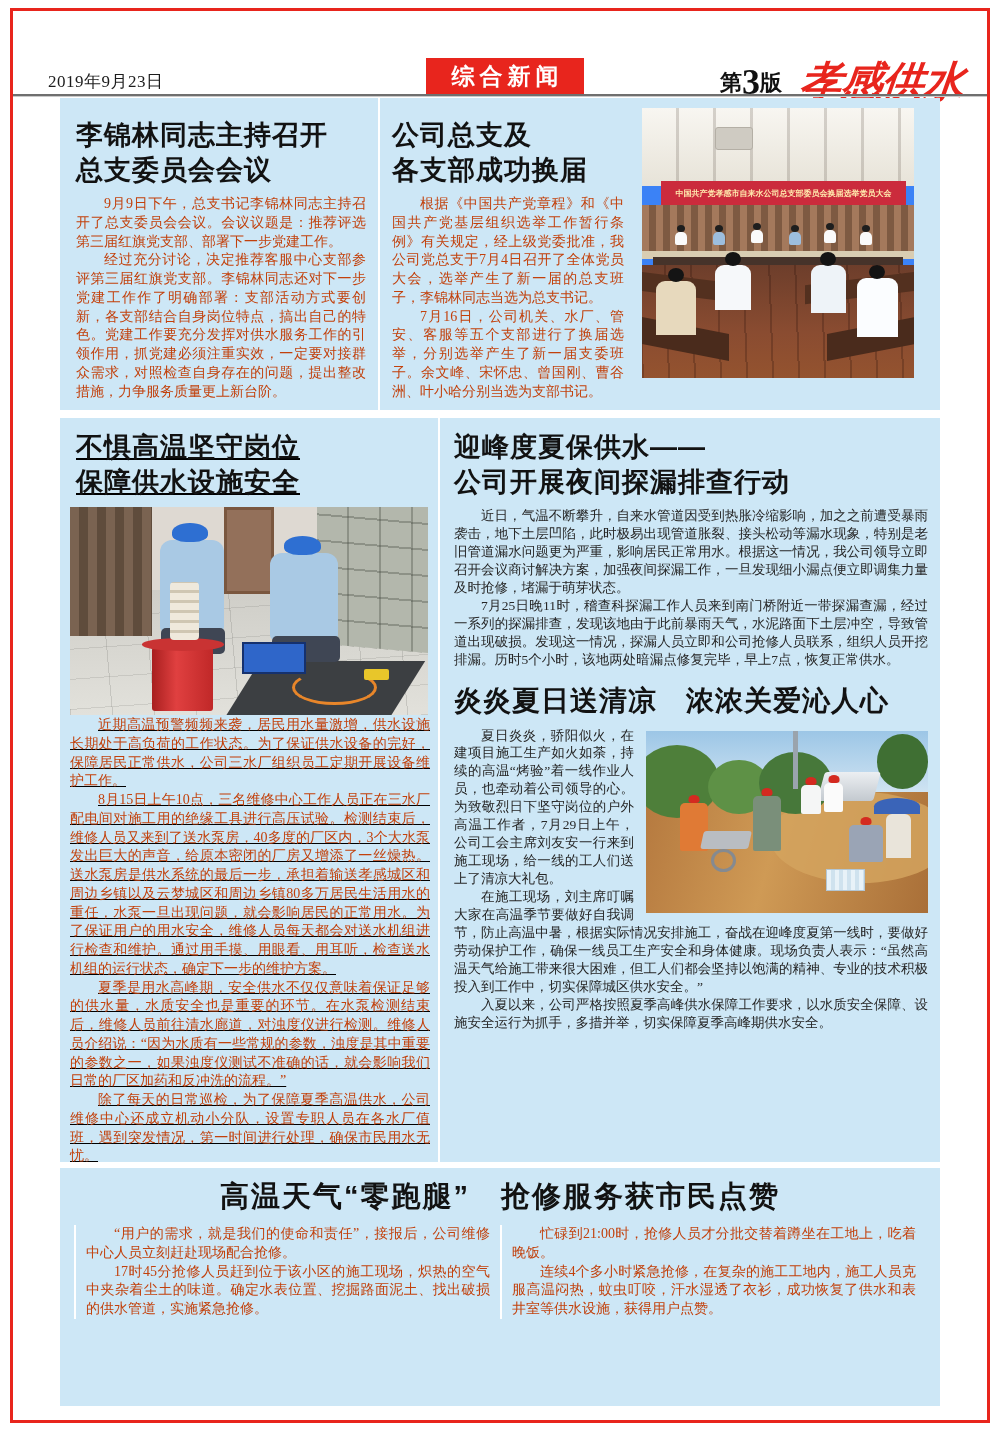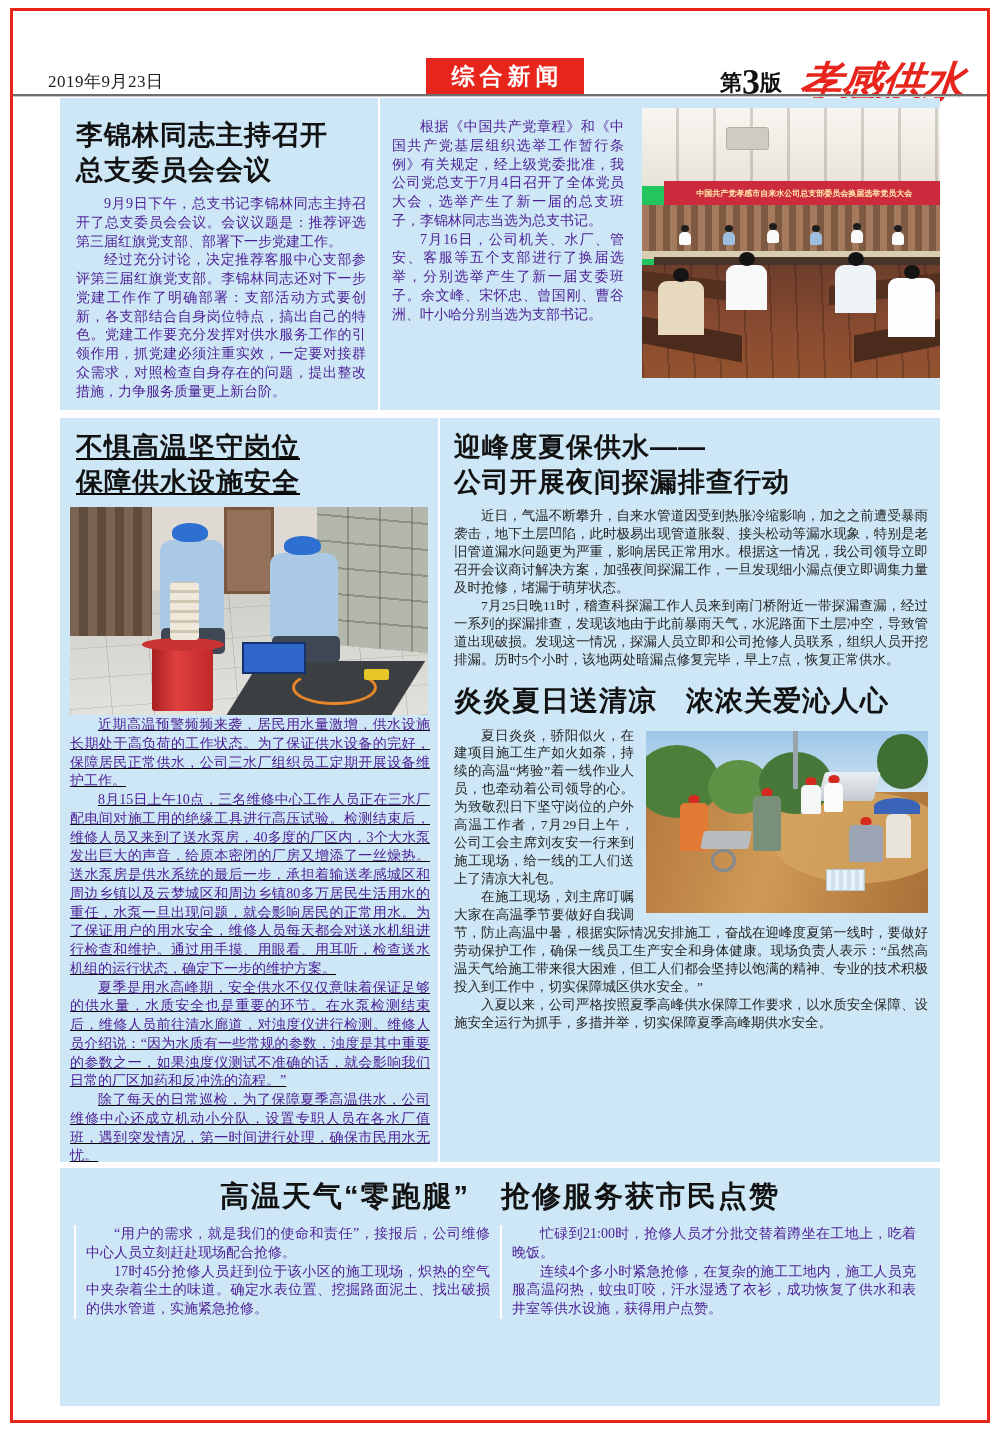--- a/index.html
+++ b/index.html
@@ -21,42 +21,42 @@
        border-bottom:1px solid #c9c9c9;}
   
   .block{position:absolute;left:60px;width:880px;background:#cde7f6;overflow:hidden;}
   .blk-top{top:98px;height:312px;}
   .blk-mid{top:418px;height:744px;}
   .blk-bot{top:1168px;height:238px;}
   .vdiv{width:2px;background:#ffffff;align-self:stretch;flex:0 0 2px;}
   
   .t2{font-family:"Liberation Sans","DejaVu Sans",sans-serif;font-weight:700;color:#121212;
       font-size:27px;line-height:1.28;letter-spacing:1px;margin:0 0 8px 0;}
-  .bt{font-size:14px;line-height:1.34;text-align:justify;color:#4c1d95;margin:0;text-indent:2em;}
+  .bt{font-size:14px;line-height:1.34;text-align:justify;color:#c2410c;margin:0;text-indent:2em;}
   .bt-sm{font-size:13.5px;line-height:1.33;text-align:justify;color:#262626;margin:0;text-indent:2em;}
   
   .blk-top{display:flex;}
   .colA1{flex:0 0 318px;padding:20px 12px 0 16px;box-sizing:border-box;}
   .colA2{flex:0 0 252px;padding:20px 8px 0 12px;box-sizing:border-box;}
   .colA3{flex:1;padding:10px 12px 10px 10px;box-sizing:border-box;}
   
   .blk-mid{display:flex;}
   .colB1{flex:0 0 378px;padding:12px 8px 0 10px;box-sizing:border-box;text-decoration:underline;}
   .colB2{flex:1;padding:12px 12px 8px 14px;box-sizing:border-box;}
   .a5title{font-size:28px;margin:14px 0 8px 0;}
   
   .blk-bot{padding:8px 14px 0 14px;box-sizing:border-box;}
   .a6title{text-align:center;font-size:29px;margin:2px 0 10px 0;letter-spacing:2px;}
   .botcols{display:flex;gap:0;}
   .botcol{flex:1;padding:0 10px;box-sizing:border-box;}
   
   .photo{position:relative;overflow:hidden;background:#ddd;}
   .ph{position:absolute;}
   
-  .photo1{width:272px;height:270px;background:#22c55e;padding-left:40px;}
+  .photo1{width:272px;height:270px;background:#3b82f6;}
   .p1-ceiling{left:0;right:0;top:0;height:29%;background:
       repeating-linear-gradient(90deg,transparent 0 34px,rgba(120,110,100,.28) 34px 37px),
       linear-gradient(#f8f6f1,#e7e3d8);}
   .p1-proj{left:27%;top:7%;width:13%;height:8%;background:#cfcbc2;border-radius:3px;border:1px solid #b4afa5;}
   .p1-banner{left:7%;right:3%;top:27%;height:9%;background:#cb2b3c;color:#ffe9ad;
       font-family:"Liberation Sans",sans-serif;font-weight:700;font-size:8px;display:flex;
       align-items:center;justify-content:center;white-space:nowrap;overflow:hidden;}
   .p1-curtain{left:0;right:0;top:36%;height:19%;background:
       repeating-linear-gradient(90deg,#a4795c 0 7px,#7e5a42 7px 14px);}
   .p1-wainscot{left:0;right:0;top:53%;height:3%;background:#d9cdb2;}
@@ -135,20 +135,21 @@
 <div class="hdr-rule"></div>
 
 <section class="block blk-top">
   <article class="colA1">
     <h2 class="t2"><span>李锦林同志主持召开</span><br><span>总支委员会会议</span></h2>
     <p class="bt">9月9日下午，总支书记李锦林同志主持召开了总支委员会会议。会议议题是：推荐评选第三届红旗党支部、部署下一步党建工作。</p>
     <p class="bt">经过充分讨论，决定推荐客服中心支部参评第三届红旗党支部。李锦林同志还对下一步党建工作作了明确部署：支部活动方式要创新，各支部结合自身岗位特点，搞出自己的特色。党建工作要充分发挥对供水服务工作的引领作用，抓党建必须注重实效，一定要对接群众需求，对照检查自身存在的问题，提出整改措施，力争服务质量更上新台阶。</p>
   </article>
   <div class="vdiv"></div>
   <article class="colA2">
+    <h2 class="t2"><span>公司总支及</span><br><span>各支部成功换届</span></h2>
     <p class="bt">根据《中国共产党章程》和《中国共产党基层组织选举工作暂行条例》有关规定，经上级党委批准，我公司党总支于7月4日召开了全体党员大会，选举产生了新一届的总支班子，李锦林同志当选为总支书记。</p>
     <p class="bt">7月16日，公司机关、水厂、管安、客服等五个支部进行了换届选举，分别选举产生了新一届支委班子。余文峰、宋怀忠、曾国刚、曹谷洲、叶小哈分别当选为支部书记。</p>
   </article>
   <div class="colA3">
     <div class="photo photo1">
       <div class="ph p1-ceiling"></div>
       <div class="ph p1-proj"></div>
       <div class="ph p1-banner">中国共产党孝感市自来水公司总支部委员会换届选举党员大会</div>
       <div class="ph p1-curtain"></div>
       <div class="ph p1-wainscot"></div>

